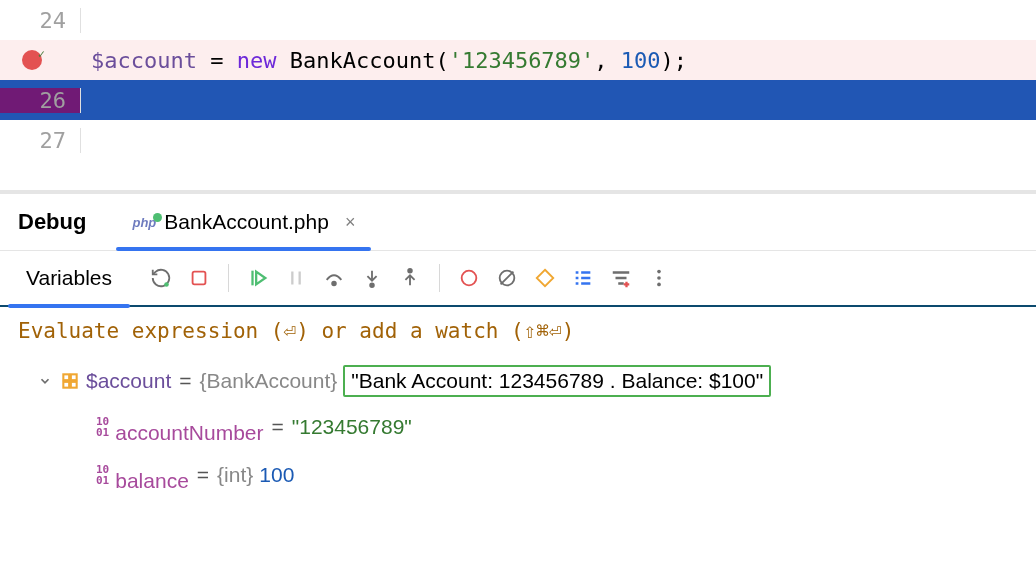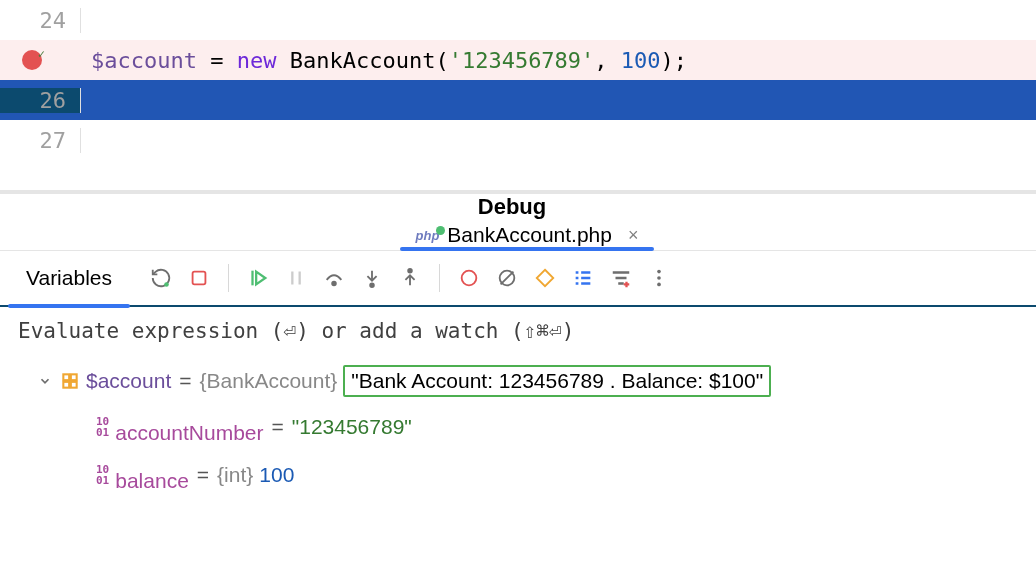--- a/index.html
+++ b/index.html
@@ -34,39 +34,39 @@
     .tok-op { color: #000000; }
     .tok-kw { color: #6d28d9; }
     .tok-cls { color: #000000; }
     .tok-str { color: #357A31; }
     .tok-num { color: #1B5AB4; }
     
     .divider-h { height: 1px; background: #E5E5E5; }
     
     
     .debug-panel { border-top: 4px solid #E5E5E5; margin-top: 30px; }
-    .debug-tabs-row { display: flex; align-items: center; height: 56px; gap: 0; padding-left: 18px; flex-direction: column; }
+    .debug-tabs-row { display: flex; align-items: center; height: 56px; gap: 0; padding-left: 18px; }
     .debug-title { font-size: 22px; font-weight: 600; padding-right: 30px; }
     .file-tab { display: flex; align-items: center; gap: 8px; padding: 0 16px; height: 56px; position: relative; }
     .file-tab-underline { position: absolute; bottom: -1px; left: 0; right: 0; height: 4px; background: #3574F0; border-radius: 2px; }
     .file-tab-name { font-size: 21px; }
     .php-icon { font-size: 13px; font-style: italic; color: #6F7CBF; font-weight: bold; position: relative; }
     .php-dot { width: 9px; height: 9px; border-radius: 50%; background: #4EBE72; position: absolute; top: -2px; right: -6px; }
     .close-x { color: #808080; font-size: 18px; margin-left: 8px; cursor: pointer; }
     
     .toolbar-row { display: flex; align-items: center; height: 56px; gap: 0; padding: 0 8px; border-bottom: 2px solid #0c4a6e; }
     .tb-tab { font-size: 21px; padding: 0 18px; height: 56px; display: flex; align-items: center; position: relative; }
     .tb-tab.active { font-weight: 400; }
     .tb-tab.active::after { content: ""; position: absolute; bottom: -2px; left: 0; right: 0; height: 4px; background: #3574F0; border-radius: 2px; }
     .tb-sep { width: 1px; height: 28px; background: #D8D8D8; margin: 0 10px; }
     .tb-icon { width: 34px; height: 34px; display: flex; align-items: center; justify-content: center; cursor: pointer; margin: 0 2px; }
     .tb-icon svg { width: 22px; height: 22px; }
     .disabled-icon { opacity: 0.35; }
     
-    .eval-row { padding: 12px 18px; font-size: 21px; color: #404040; }
+    .eval-row { padding: 12px 18px; font-size: 21px; color: #a16207; }
     
     .vars-tree { padding: 4px 10px; font-size: 21px; }
     .var-row { display: flex; align-items: center; padding: 6px 0; gap: 6px; }
     .var-indent-1 { padding-left: 28px; }
     .var-indent-2 { padding-left: 86px; }
     .chevron { width: 16px; display: inline-flex; color: #6E6E6E; }
     .obj-icon { display: inline-flex; }
     .prim-icon { font-size: 11px; color: #A74A9C; font-weight: bold; font-family: monospace; line-height: 1; }
     .var-name { color: #6B4E9B; }
     .var-name-prop { color: #A74A9C; margin-top: 12px; }
@@ -90,21 +90,21 @@
   <div class="editor-line code-mono line-bp">
     <div class="gutter">
       <div class="breakpoint-icon">
           <span class="breakpoint-check">✓</span>
         </div>
       <div class="gutter-border"></div>
     </div>
     <div class="code-content"><span class="tok-var">$account</span><span class="tok-op"> = </span><span class="tok-kw">new </span><span class="tok-cls">BankAccount</span><span class="tok-op">(</span><span class="tok-str">'123456789'</span><span class="tok-op">, </span><span class="tok-num">100</span><span class="tok-op">);</span></div>
   </div>
   <div class="editor-line code-mono line-current">
-    <div class="gutter" style="color:#A0A0A0;background:#0c4a6e">
+    <div class="gutter" style="color:#A0A0A0;background:#701a75">
         <span>26</span>
         <div class="gutter-border"></div>
       </div>
   </div>
   <div class="editor-line code-mono">
     <div class="gutter">
         <span>27</span>
         <div class="gutter-border"></div>
       </div>
     <div class="code-content"></div>

